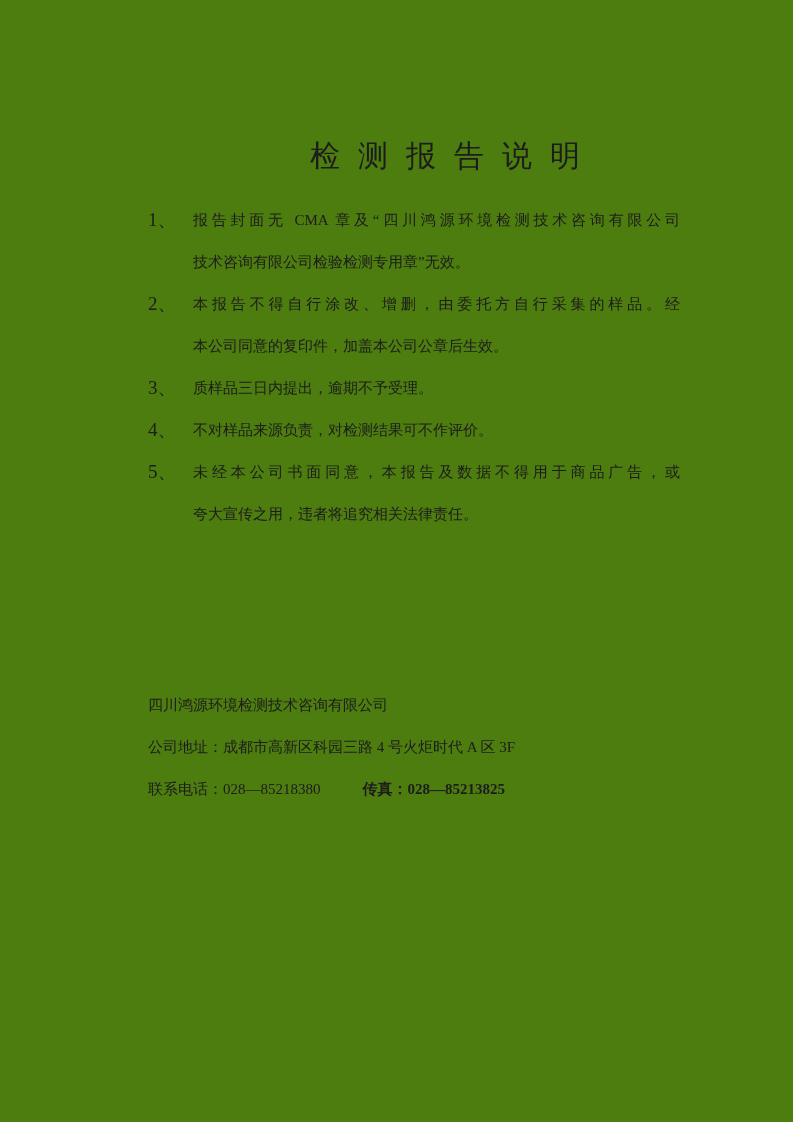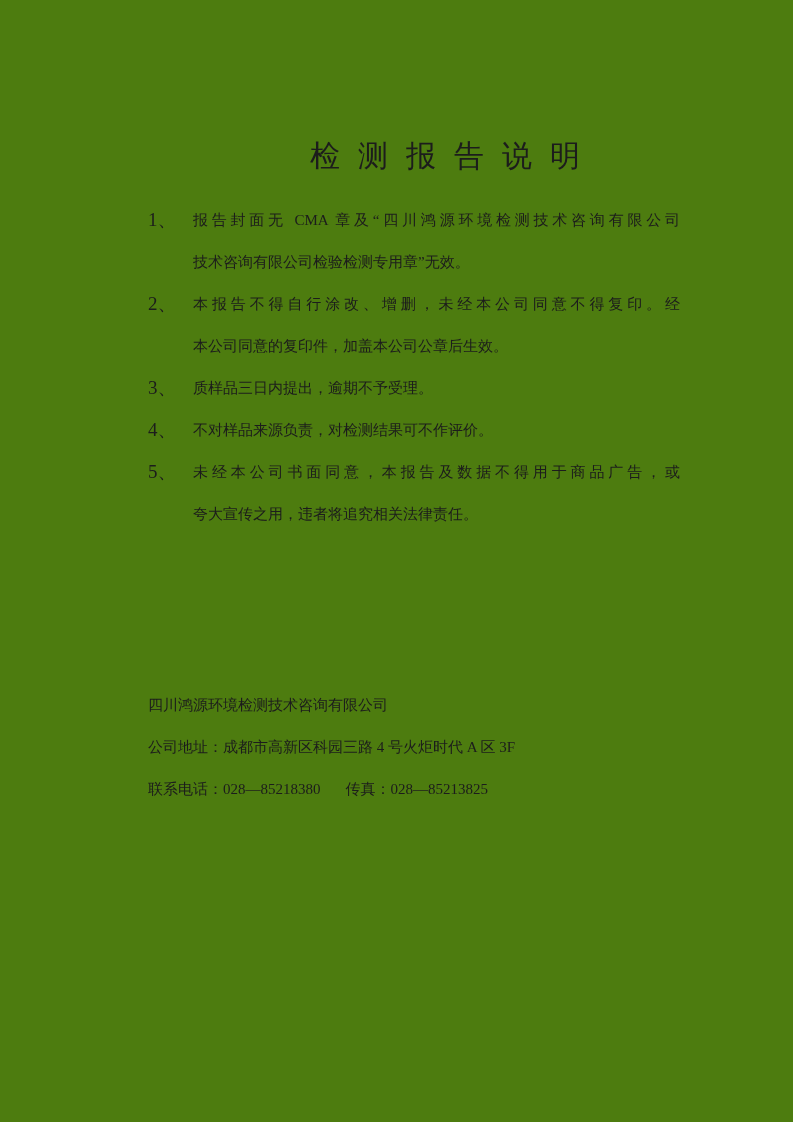--- a/index.html
+++ b/index.html
@@ -70,21 +70,22 @@
   .footer {
     position: absolute;
     left: 148px;
     top: 684px;
     width: 532px;
   }
   .footer .line {
     white-space: nowrap;
   }
   .fax-part {
-    margin-left: 25px;
+    margin-left: 42px;
+    font-weight: bold;
   }
 </style>
 </head>
 <body>
 
 <div class="page">
 
   <div class="doc-title">检测报告说明</div>
 
   <div class="notes">
@@ -93,21 +94,21 @@
       <div class="note-num">1、</div>
       <div class="note-text">
         <div class="line full">报告封面无 CMA 章及“四川鸿源环境检测技术咨询有限公司</div>
         <div class="line">技术咨询有限公司检验检测专用章”无效。</div>
       </div>
     </div>
 
     <div class="note-item">
       <div class="note-num">2、</div>
       <div class="note-text">
-        <div class="line full">本报告不得自行涂改、增删，未经本公司同意不得复印。经</div>
+        <div class="line full">本报告不得自行涂改、增删，由委托方自行采集的样品。经</div>
         <div class="line">本公司同意的复印件，加盖本公司公章后生效。</div>
       </div>
     </div>
 
     <div class="note-item">
       <div class="note-num">3、</div>
       <div class="note-text">
         <div class="line">质样品三日内提出，逾期不予受理。</div>
       </div>
     </div>

